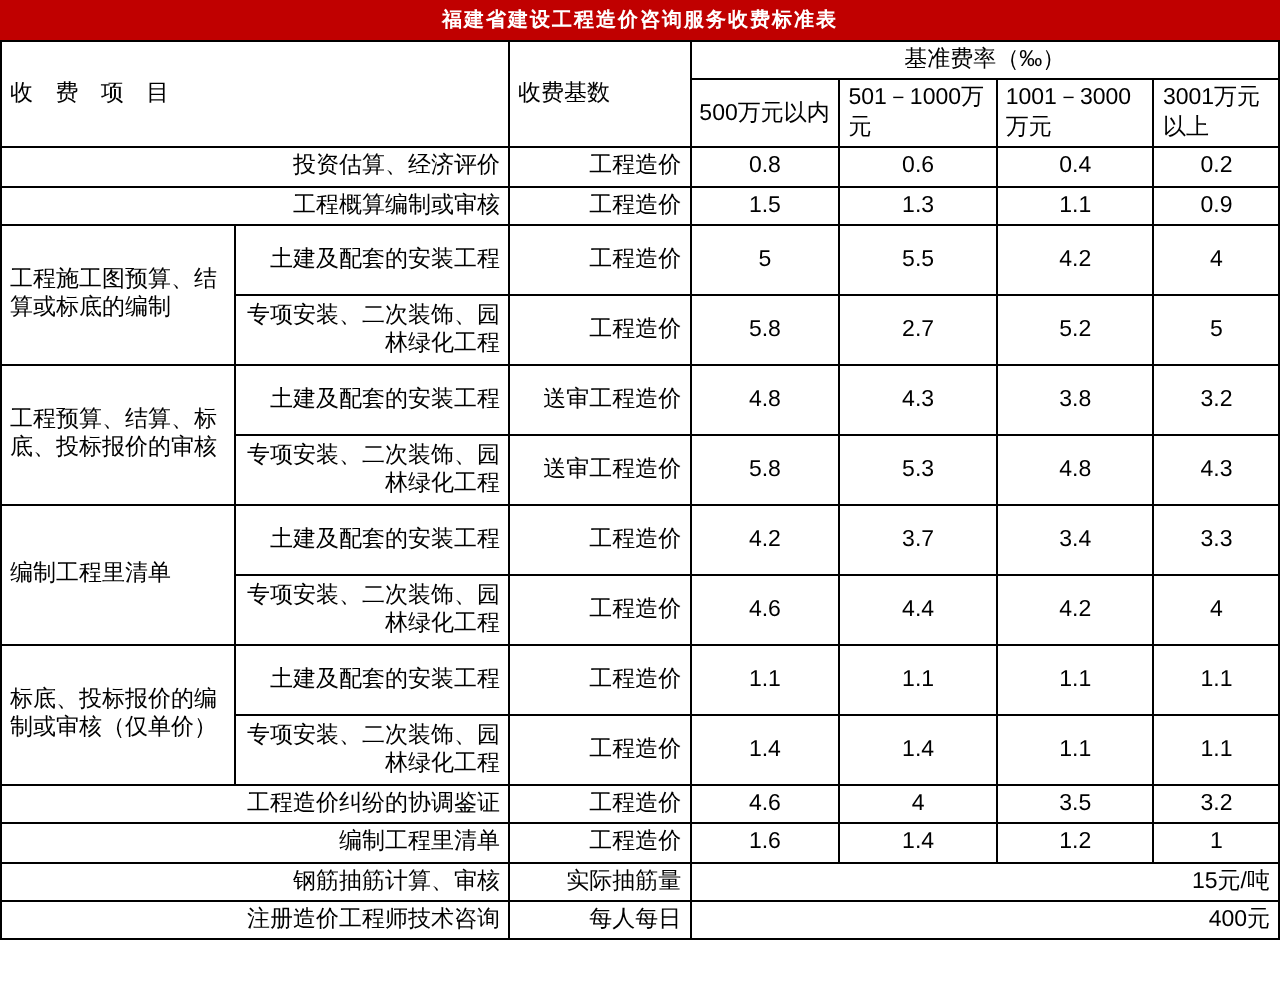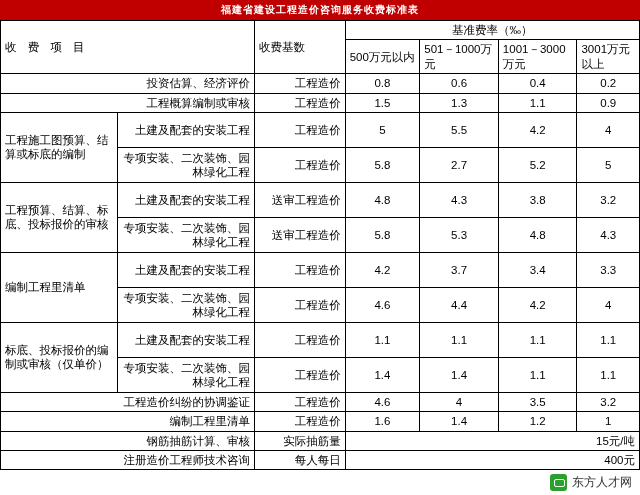--- a/index.html
+++ b/index.html
@@ -263,20 +263,14 @@
       </tr>
 
       <tr>
         <td class="txt" colspan="2">注册造价工程师技术咨询</td>
         <td class="txt">每人每日</td>
         <td class="txt" colspan="4">400元</td>
       </tr>
     </tbody>
   </table>
 
-  <div class="footer">
-    <div class="wm">
-      <span class="wm-logo"></span>
-      <span>东方人才网</span>
-    </div>
-  </div>
 
 </div>
 
 </body></html>

